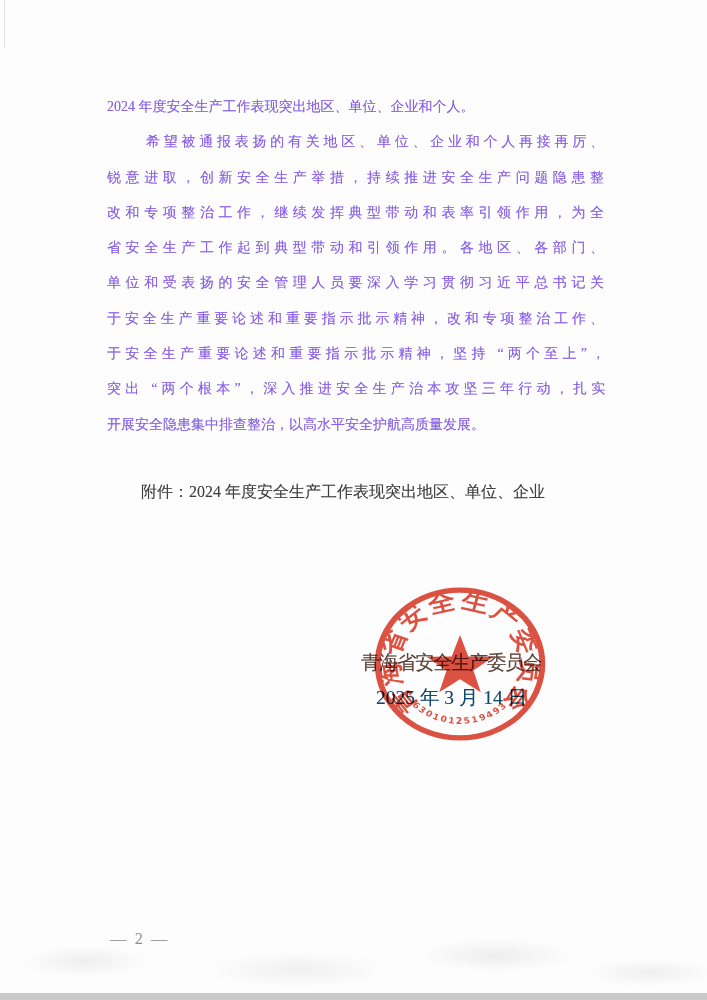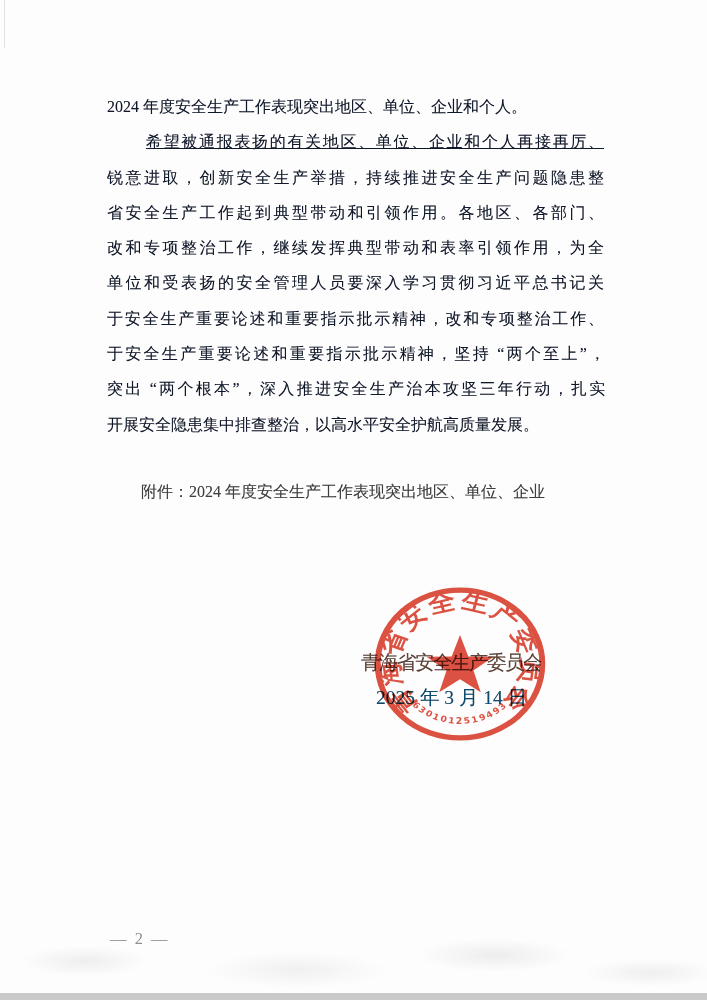--- a/index.html
+++ b/index.html
@@ -21,29 +21,29 @@
       radial-gradient(ellipse 90px 22px at 12% 45%, #eeeeee, transparent 70%),
       radial-gradient(ellipse 130px 26px at 42% 60%, #f0f0f0, transparent 70%),
       radial-gradient(ellipse 110px 24px at 70% 35%, #ededed, transparent 70%),
       radial-gradient(ellipse 95px 20px at 92% 65%, #efefef, transparent 70%);
   }
   .bottom-strip{position:absolute;left:0;bottom:0;width:707px;height:7px;background:#c9c9c9;}
 
   
   .body-text{
     position:absolute;left:107px;top:89px;width:497px;
-    font-size:16px;line-height:35.3px;color:#0f172a;
+    font-size:14px;line-height:35.3px;color:#8b5cf6;
     text-shadow:0 0 0.6px rgba(60,60,60,.35);
   }
   .tline{
     text-align:justify;text-align-last:justify;
     white-space:nowrap;overflow:visible;
   }
   .tline.lastline{text-align-last:left;}
-  .tline.indent{text-indent:39px;text-decoration:underline;}
+  .tline.indent{text-indent:39px;}
   .tline.tight{letter-spacing:-1.2px;}
 
   .attachment{
     position:absolute;left:107px;top:474px;width:510px;
     font-size:16px;line-height:35.3px;color:#3e3e3e;
     text-shadow:0 0 0.6px rgba(60,60,60,.35);
   }
   .attachment .a1{padding-left:34px;white-space:nowrap;}
   .attachment .a2{padding-left:92px;white-space:nowrap;}
 
@@ -73,22 +73,22 @@
 <body>
 
 <div class="page">
 
   <div class="edge-line"></div>
 
   <div class="body-text">
     <div class="tline lastline">2024 年度安全生产工作表现突出地区、单位、企业和个人。</div>
     <div class="tline indent">希望被通报表扬的有关地区、单位、企业和个人再接再厉、</div>
     <div class="tline">锐意进取，创新安全生产举措，持续推进安全生产问题隐患整</div>
+    <div class="tline">改和专项整治工作，继续发挥典型带动和表率引领作用，为全</div>
     <div class="tline">省安全生产工作起到典型带动和引领作用。各地区、各部门、</div>
-    <div class="tline">改和专项整治工作，继续发挥典型带动和表率引领作用，为全</div>
     <div class="tline">单位和受表扬的安全管理人员要深入学习贯彻习近平总书记关</div>
     <div class="tline">于安全生产重要论述和重要指示批示精神，改和专项整治工作、</div>
     <div class="tline tight">于安全生产重要论述和重要指示批示精神，坚持 “两个至上”，</div>
     <div class="tline tight">突出 “两个根本”，深入推进安全生产治本攻坚三年行动，扎实</div>
     <div class="tline lastline">开展安全隐患集中排查整治，以高水平安全护航高质量发展。</div>
   </div>
 
   <div class="attachment">
     <div class="a1">附件：2024 年度安全生产工作表现突出地区、单位、企业</div>
   </div>

